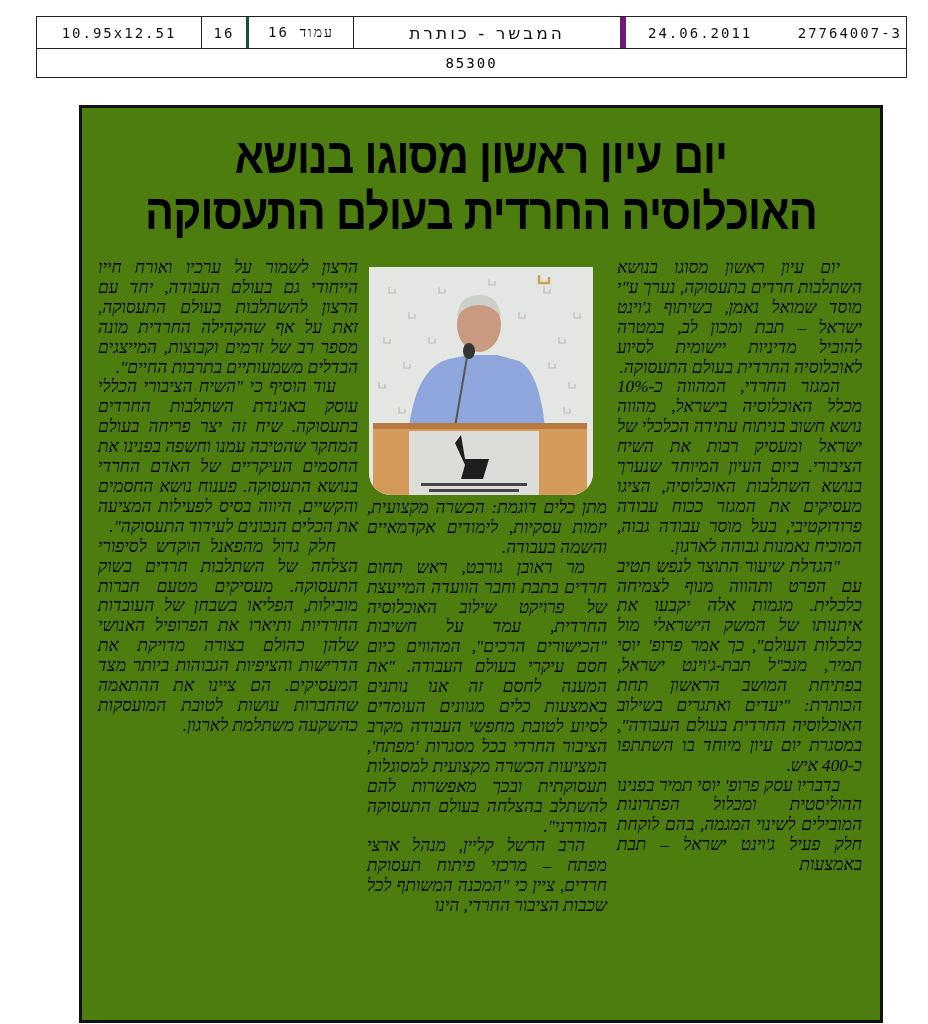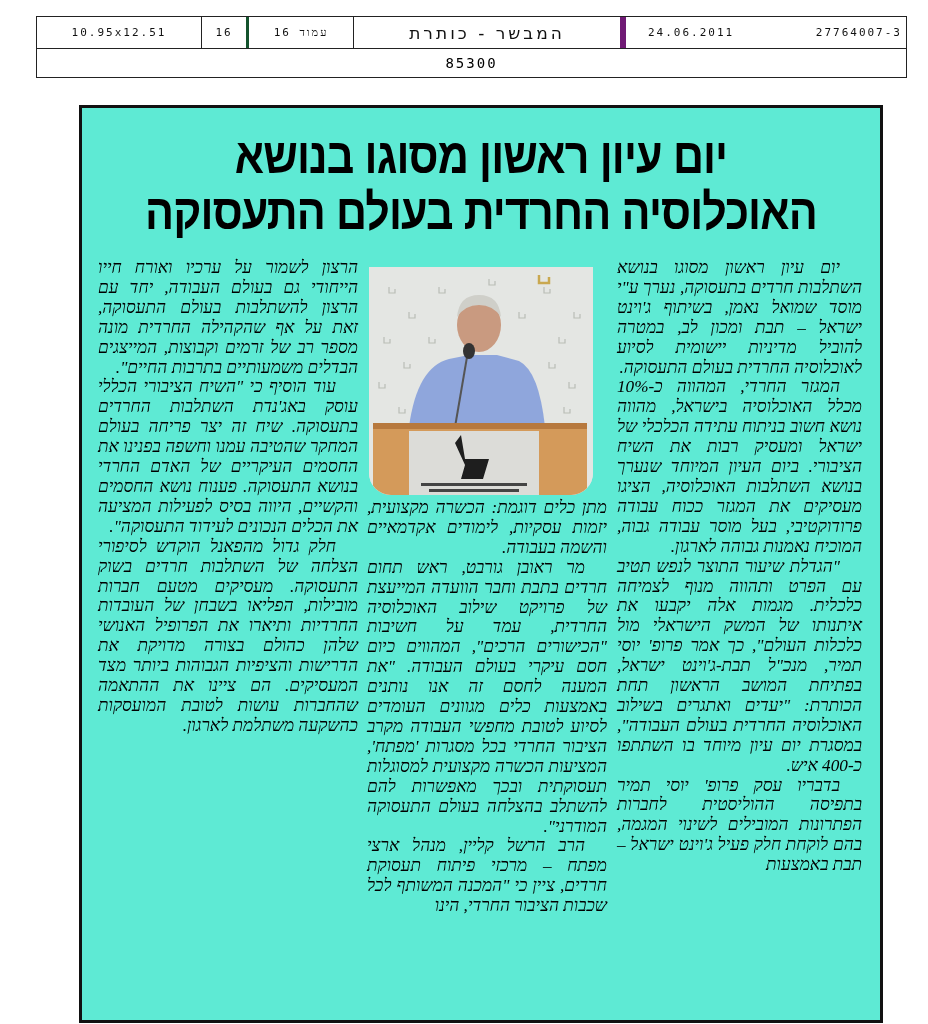--- a/index.html
+++ b/index.html
@@ -1,30 +1,30 @@
 <!DOCTYPE html>
 <html><head>
 <meta charset="utf-8">
 <style>
   html, body { margin:0; padding:0; background:#ffffff; }
   body { width:928px; height:1024px; position:relative; overflow:hidden; font-family:"DejaVu Sans", sans-serif; color:#000; }
 
   
   .hdr { position:absolute; left:36px; top:16px; width:871px; height:62px; border:1px solid #222; box-sizing:border-box; }
   .hdr-row1 { position:absolute; left:0; top:0; width:100%; height:31px; border-bottom:1px solid #222; }
-  .hdr-cell { position:absolute; top:0; height:31px; display:flex; align-items:center; justify-content:center; font-family:"DejaVu Sans Mono", monospace; font-size:11px; letter-spacing:2px; color:#111; box-sizing:border-box; }
+  .hdr-cell { position:absolute; top:0; height:31px; display:flex; align-items:center; justify-content:center; font-family:"DejaVu Sans Mono", monospace; font-size:14px; letter-spacing:2px; color:#111; box-sizing:border-box; }
   .c-size { left:0; width:165px; border-right:1px solid #222; }
   .c-num { left:165px; width:47px; border-right:3px solid #14532d; }
   .c-page { left:212px; width:105px; border-right:1px solid #222; direction:rtl; }
   .c-pub { left:317px; width:272px; border-right:6px solid #701a75; font-family:"DejaVu Sans", sans-serif; font-size:17px; letter-spacing:3px; font-weight:normal; direction:rtl; }
   .c-date { left:589px; width:280px; justify-content:space-between; padding:0 4px 0 22px; }
   .hdr-row2 { position:absolute; left:0; top:31px; width:100%; height:29px; display:flex; align-items:center; justify-content:center; font-family:"DejaVu Sans Mono", monospace; font-size:14px; letter-spacing:2px; color:#000000; }
 
   
-  .article { position:absolute; left:79px; top:105px; width:804px; height:918px; border:3px solid #111; box-sizing:border-box; background:#5eead4; }
+  .article { position:absolute; left:79px; top:105px; width:804px; height:918px; border:3px solid #111; box-sizing:border-box; background:#4d7c0f; }
   .headline { position:absolute; left:0; top:20px; width:100%; text-align:center; direction:rtl; font-family:"Liberation Sans", sans-serif; font-weight:bold; font-size:50px; line-height:56px; letter-spacing:-1px; transform:scaleX(0.86); transform-origin:center top; }
 
   .col { position:absolute; top:150px; direction:rtl; font-family:"Liberation Serif", serif; font-size:17.2px; line-height:19.9px; text-align:justify; text-align-last:right;font-style:italic; }
   .col p { margin:0; text-indent:22px; }
   .col p.noindent { text-indent:0; }
   .col-right { left:535px; width:245px; }
   .col-mid { left:285px; width:240px; top:390px; }
   .col-left { left:16px; width:260px; }
 
   
@@ -51,21 +51,21 @@
 <div class="article">
   <div class="headline">
     <div>יום עיון ראשון מסוגו בנושא</div>
     <div>האוכלוסיה החרדית בעולם התעסוקה</div>
   </div>
 
   <div class="col col-right">
     <p>יום עיון ראשון מסוגו בנושא השתלבות חרדים בתעסוקה, נערך ע"י מוסד שמואל נאמן, בשיתוף ג'וינט ישראל – תבת ומכון לב, במטרה להוביל מדיניות יישומית לסיוע לאוכלוסיה החרדית בעולם התעסוקה.</p>
     <p>המגזר החרדי, המהווה כ-10% מכלל האוכלוסיה בישראל, מהווה נושא חשוב בניתוח עתידה הכלכלי של ישראל ומעסיק רבות את השיח הציבורי. ביום העיון המיוחד שנערך בנושא השתלבות האוכלוסיה, הציגו מעסיקים את המגזר ככוח עבודה פרודוקטיבי, בעל מוסר עבודה גבוה, המוכיח נאמנות גבוהה לארגון.</p>
     <p>"הגדלת שיעור התוצר לנפש תטיב עם הפרט ותהווה מנוף לצמיחה כלכלית. מגמות אלה יקבעו את איתנותו של המשק הישראלי מול כלכלות העולם", כך אמר פרופ' יוסי תמיר, מנכ"ל תבת-ג'וינט ישראל, בפתיחת המושב הראשון תחת הכותרת: "יעדים ואתגרים בשילוב האוכלוסיה החרדית בעולם העבודה", במסגרת יום עיון מיוחד בו השתתפו כ-400 איש.</p>
-    <p>בדבריו עסק פרופ' יוסי תמיר בתפיסה ההוליסטית לחברות הפתרונות המובילים לשינוי המגמה, בהם לוקחת חלק פעיל ג'וינט ישראל – תבת באמצעות</p>
+    <p>בדבריו עסק פרופ' יוסי תמיר בפנינו ההוליסטית ומכלול הפתרונות המובילים לשינוי המגמה, בהם לוקחת חלק פעיל ג'וינט ישראל – תבת באמצעות</p>
   </div>
 
   <div class="photo">
     <svg width="224" height="228" viewBox="0 0 224 228">
       <rect x="0" y="0" width="224" height="228" fill="#e4e6e3"></rect>
       <g fill="none" stroke="#b9bdb6" stroke-width="1.2">
         <path d="M20 20 v6 h6 v-4"></path>
           <path d="M70 20 v6 h6 v-4"></path>
           <path d="M120 12 v6 h6 v-4"></path>
           <path d="M175 20 v6 h6 v-4"></path>

